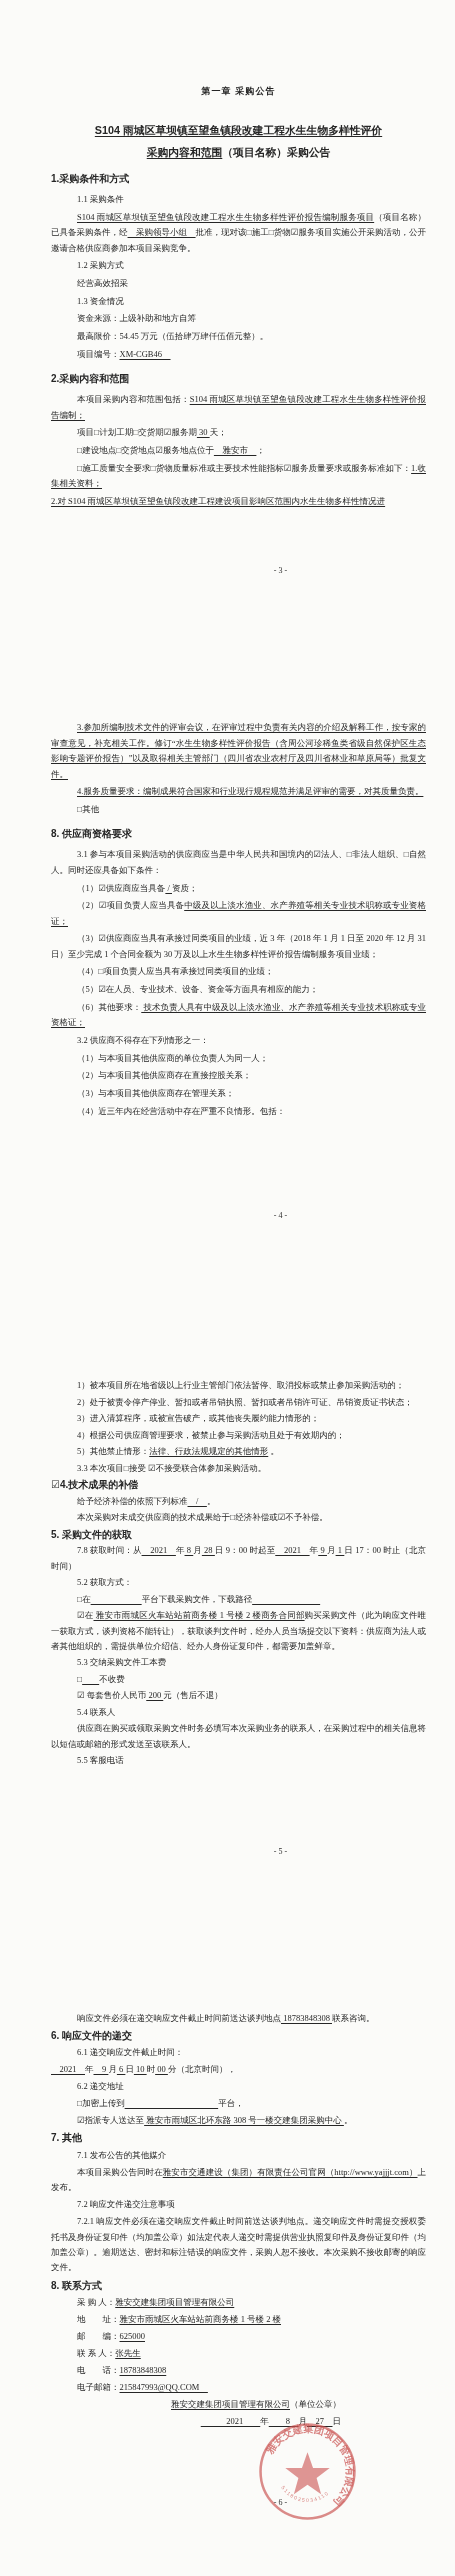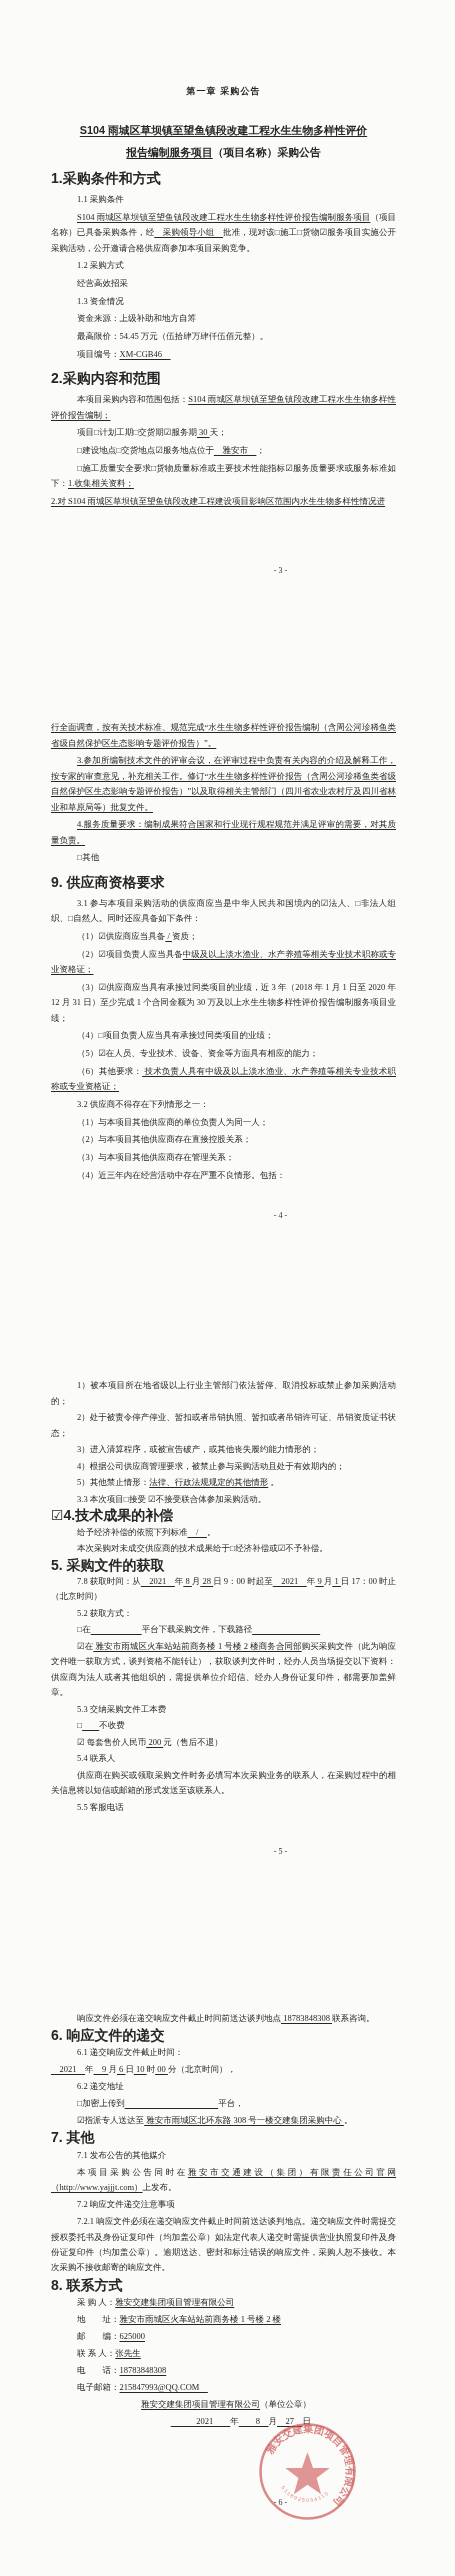--- a/index.html
+++ b/index.html
@@ -8,21 +8,21 @@
     background:#fbfbf9;
     color:#262626;
     font-family:"Liberation Serif","DejaVu Serif",serif;
     font-size:8.5px;
     line-height:15.4px;
   }
   .page{
     position:relative;
     box-sizing:border-box;
     padding-left:51px;
-    padding-right:60px;
+    padding-right:30px;
     overflow:hidden;
   }
   #page-3{height:661px;padding-top:84px;}
   #page-4{height:715px;padding-top:57px;}
   #page-5{height:632px;padding-top:1.1px;}
   #page-6{height:568px;padding-top:1.1px;}
 
   .blk{margin:2.3px 0;text-align:justify;}
   #page-5 .blk{margin:1.1px 0;}
   #page-6 .blk{margin:1.7px 0;}
@@ -38,21 +38,21 @@
   .title{
     text-align:center;
     font-weight:bold;
     font-size:10.8px;
     line-height:20.5px;
     font-family:"Liberation Sans","DejaVu Sans",sans-serif;
     margin:1.1px 0;
   }
   .h1{
     font-weight:bold;
-    font-size:14px;
+    font-size:10px;
     font-family:"Liberation Sans","DejaVu Sans",sans-serif;
     margin:9px 0 5.7px 0;
     text-align:left;
   }
   .para{text-indent:26px;}
   .noindent{text-indent:0;}
   .sign{
     text-align:right;
     padding-right:85px;
     text-indent:0;
@@ -86,21 +86,21 @@
     opacity:.88;
   }
 </style>
 </head>
 <body>
 
 <section class="page" id="page-3">
   <div class="content">
       <div class="blk chapter"><span>第一章  采购公告</span></div>
       <div class="blk title"><span class="u">S104 雨城区草坝镇至望鱼镇段改建工程水生生物多样性评价</span></div>
-      <div class="blk title"><span class="u">报告编制服务项目</span><span>（项目名称）采购公告</span></div>
+      <div class="blk title"><span class="u">采购内容和范围</span><span>（项目名称）采购公告</span></div>
       <div class="blk h1"><span>1.采购条件和方式</span></div>
       <div class="blk para"><span>1.1  采购条件</span></div>
       <div class="blk para"><span class="u">S104 雨城区草坝镇至望鱼镇段改建工程水生生物多样性评价报告编制服务项目</span><span>（项目名称）已具备采购条件，经</span><span class="u">　采购领导小组　</span><span>批准，现对该□施工□货物☑服务项目实施公开采购活动，公开邀请合格供应商参加本项目采购竞争。</span></div>
       <div class="blk para"><span>1.2 采购方式</span></div>
       <div class="blk para"><span>经营高效招采</span></div>
       <div class="blk para"><span>1.3 资金情况</span></div>
       <div class="blk para"><span>资金来源：上级补助和地方自筹</span></div>
       <div class="blk para"><span>最高限价：54.45 万元（伍拾肆万肆仟伍佰元整）。</span></div>
       <div class="blk para"><span>项目编号：</span><span class="u">XM-CGB46　</span></div>
       <div class="blk h1"><span>2.采购内容和范围</span></div>
@@ -108,25 +108,24 @@
       <div class="blk para"><span>项目□计划工期□交货期☑服务期</span><span class="u"> 30 </span><span>天；</span></div>
       <div class="blk para"><span>□建设地点□交货地点☑服务地点位于</span><span class="u">　雅安市　</span><span>；</span></div>
       <div class="blk para"><span>□施工质量安全要求□货物质量标准或主要技术性能指标☑服务质量要求或服务标准如下：</span><span class="u">1.收集相关资料；</span></div>
       <div class="blk para noindent"><span class="u">2.对 S104 雨城区草坝镇至望鱼镇段改建工程建设项目影响区范围内水生生物多样性情况进</span></div>
     </div>
   <div class="page-number">- 3 -</div>
 </section>
 
 <section class="page" id="page-4">
   <div class="content">
-      <div class="blk para noindent"><span class="u">行全面调查，按有关技术标准、规范完成“水生生物多样性评价报告编制（含周公河珍稀鱼类省级自然保护区生态影响专题评价报告）”。</span></div>
       <div class="blk para"><span class="u">3.参加所编制技术文件的评审会议，在评审过程中负责有关内容的介绍及解释工作，按专家的审查意见，补充相关工作。修订“水生生物多样性评价报告（含周公河珍稀鱼类省级自然保护区生态影响专题评价报告）”以及取得相关主管部门（四川省农业农村厅及四川省林业和草原局等）批复文件。</span></div>
       <div class="blk para"><span class="u">4.服务质量要求：编制成果符合国家和行业现行规程规范并满足评审的需要，对其质量负责。</span></div>
       <div class="blk para"><span>□其他</span></div>
-      <div class="blk h1"><span>9.  供应商资格要求</span></div>
+      <div class="blk h1"><span>8.  供应商资格要求</span></div>
       <div class="blk para"><span>3.1 参与本项目采购活动的供应商应当是中华人民共和国境内的☑法人、□非法人组织、□自然人。同时还应具备如下条件：</span></div>
       <div class="blk para"><span>（1）☑供应商应当具备</span><span class="u"> / </span><span>资质；</span></div>
       <div class="blk para"><span>（2）☑项目负责人应当具备</span><span class="u">中级及以上淡水渔业、水产养殖等相关专业技术职称或专业资格证；</span></div>
       <div class="blk para"><span>（3）☑供应商应当具有承接过同类项目的业绩，近 3 年（2018 年 1 月 1 日至 2020 年 12 月 31 日）至少完成 1 个合同金额为 30 万及以上水生生物多样性评价报告编制服务项目业绩；</span></div>
       <div class="blk para"><span>（4）□项目负责人应当具有承接过同类项目的业绩；</span></div>
       <div class="blk para"><span>（5）☑在人员、专业技术、设备、资金等方面具有相应的能力；</span></div>
       <div class="blk para"><span>（6）其他要求：</span><span class="u"> 技术负责人具有中级及以上淡水渔业、水产养殖等相关专业技术职称或专业资格证；</span></div>
       <div class="blk para"><span>3.2  供应商不得存在下列情形之一：</span></div>
       <div class="blk para"><span>（1）与本项目其他供应商的单位负责人为同一人；</span></div>
       <div class="blk para"><span>（2）与本项目其他供应商存在直接控股关系；</span></div>

